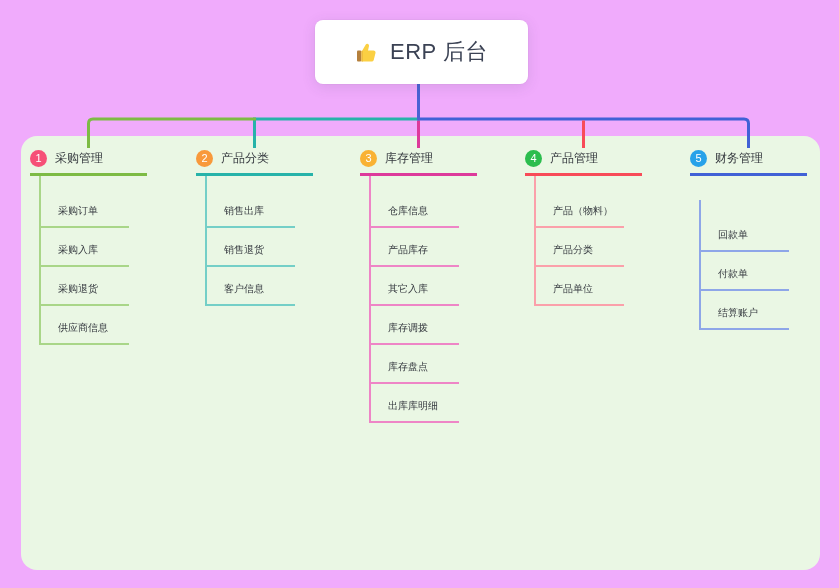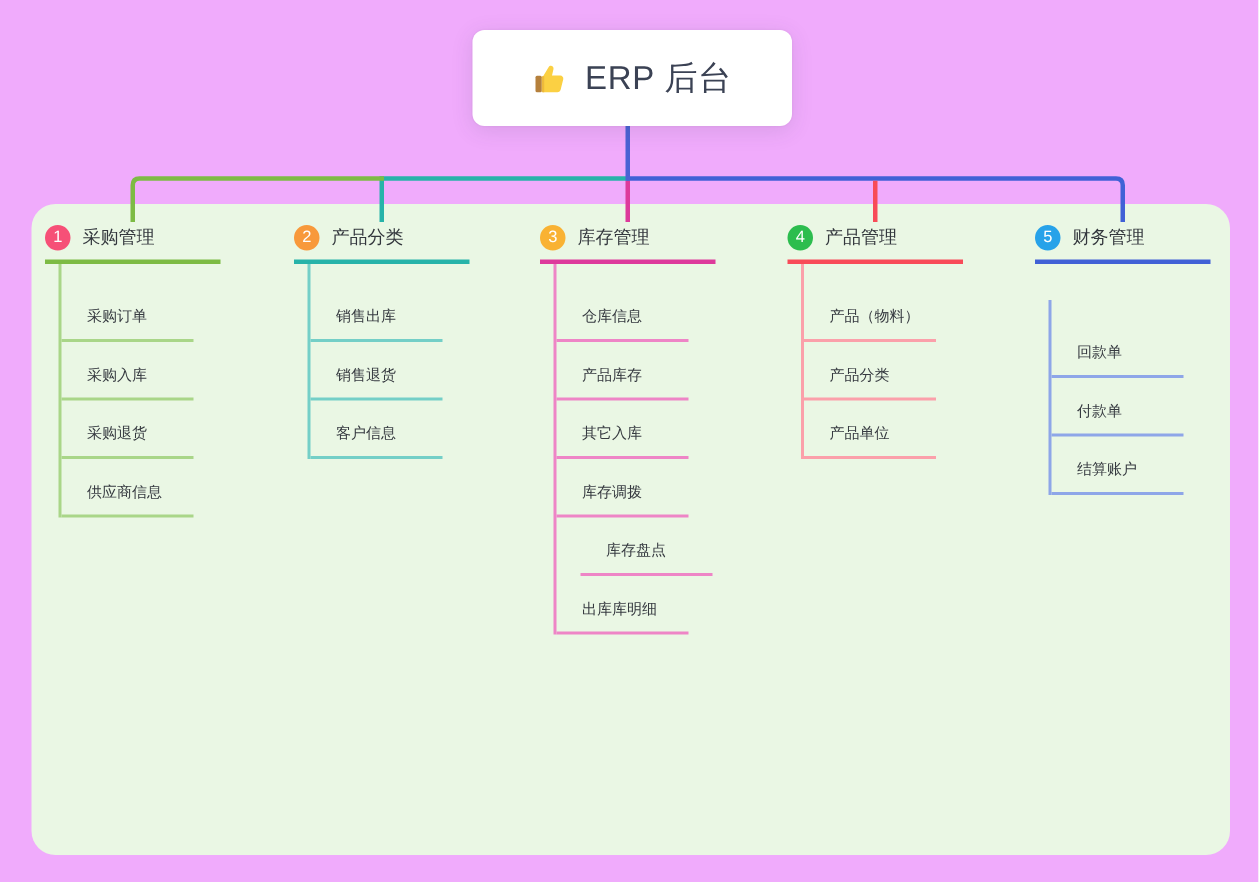--- a/index.html
+++ b/index.html
@@ -110,21 +110,21 @@
         </div>
       <div class="child" style="border-bottom-color: rgb(238, 133, 198);">
         <span>产品库存</span>
         </div>
       <div class="child" style="border-bottom-color: rgb(238, 133, 198);">
         <span>其它入库</span>
         </div>
       <div class="child" style="border-bottom-color: rgb(238, 133, 198);">
         <span>库存调拨</span>
         </div>
-      <div class="child" style="border-bottom-color: rgb(238, 133, 198); margin-left: 16px;">
+      <div class="child" style="border-bottom-color: rgb(238, 133, 198);">
         <span>库存盘点</span>
         </div>
       <div class="child" style="border-bottom-color: rgb(238, 133, 198);">
         <span>出库库明细</span>
         </div>
     </div>
   </div>
 
   <div class="branch" style="left:525px">
     <div class="branch-header" style="border-bottom-color: rgb(248, 75, 88);">

